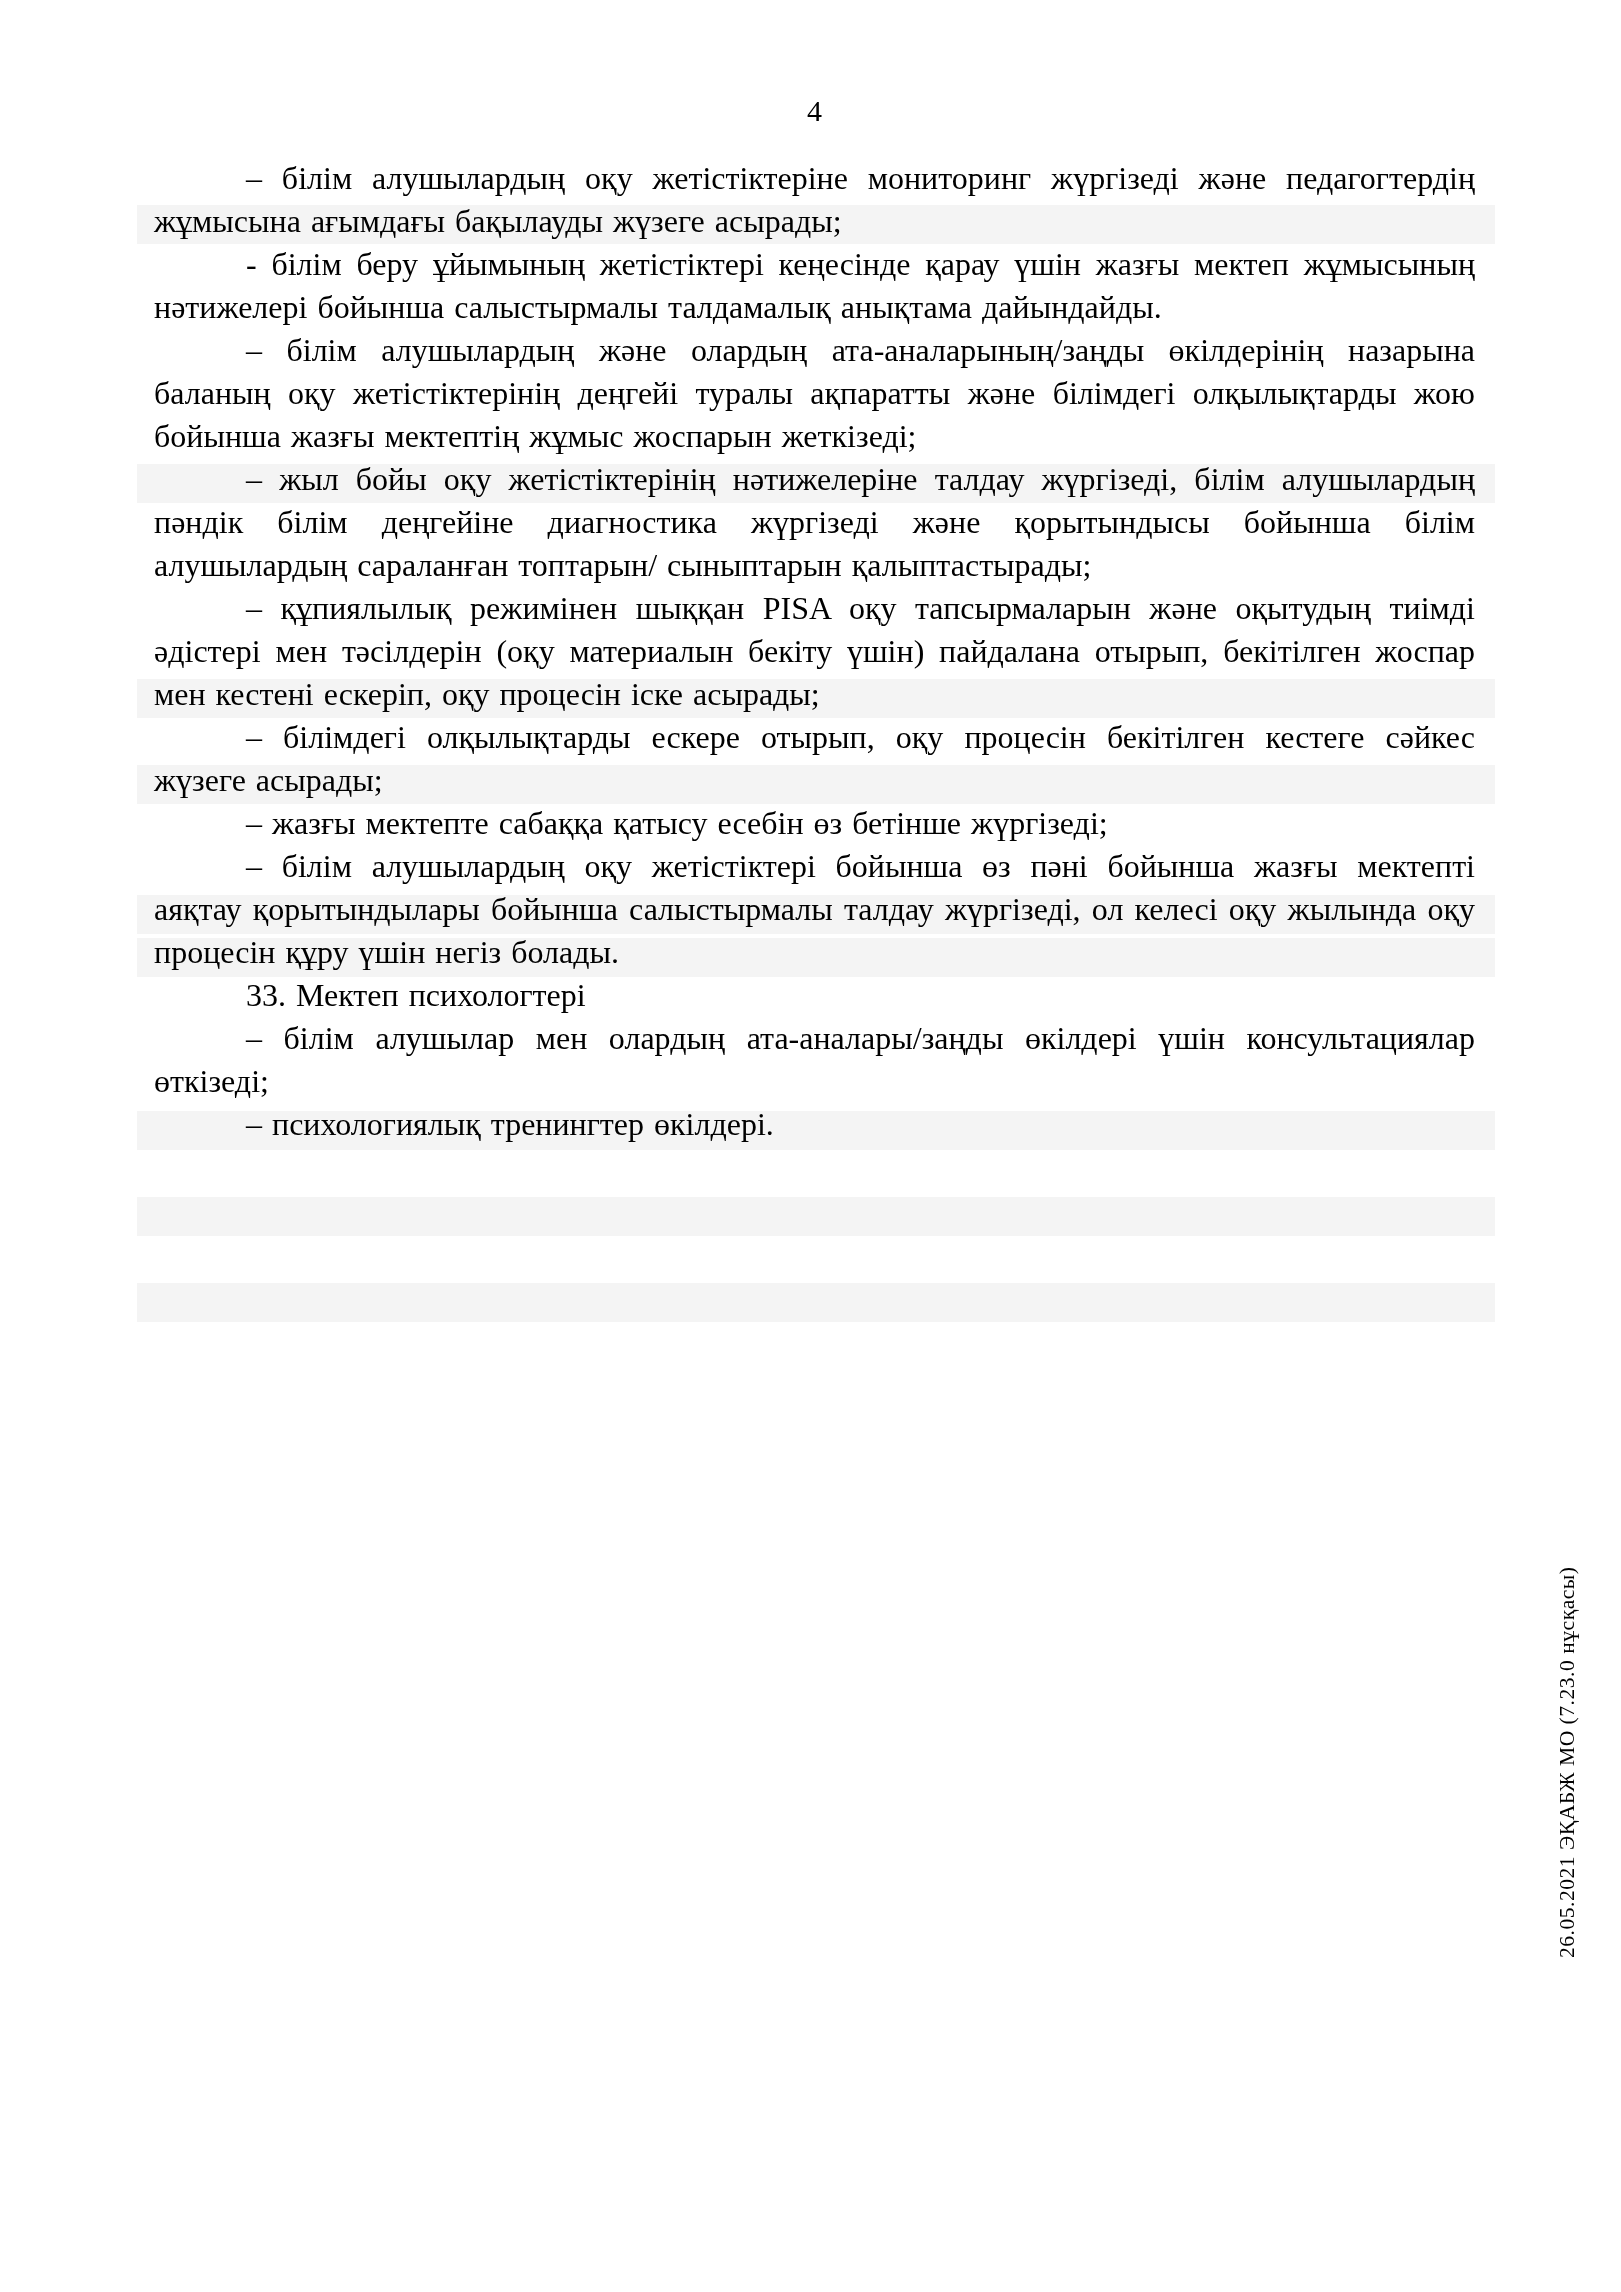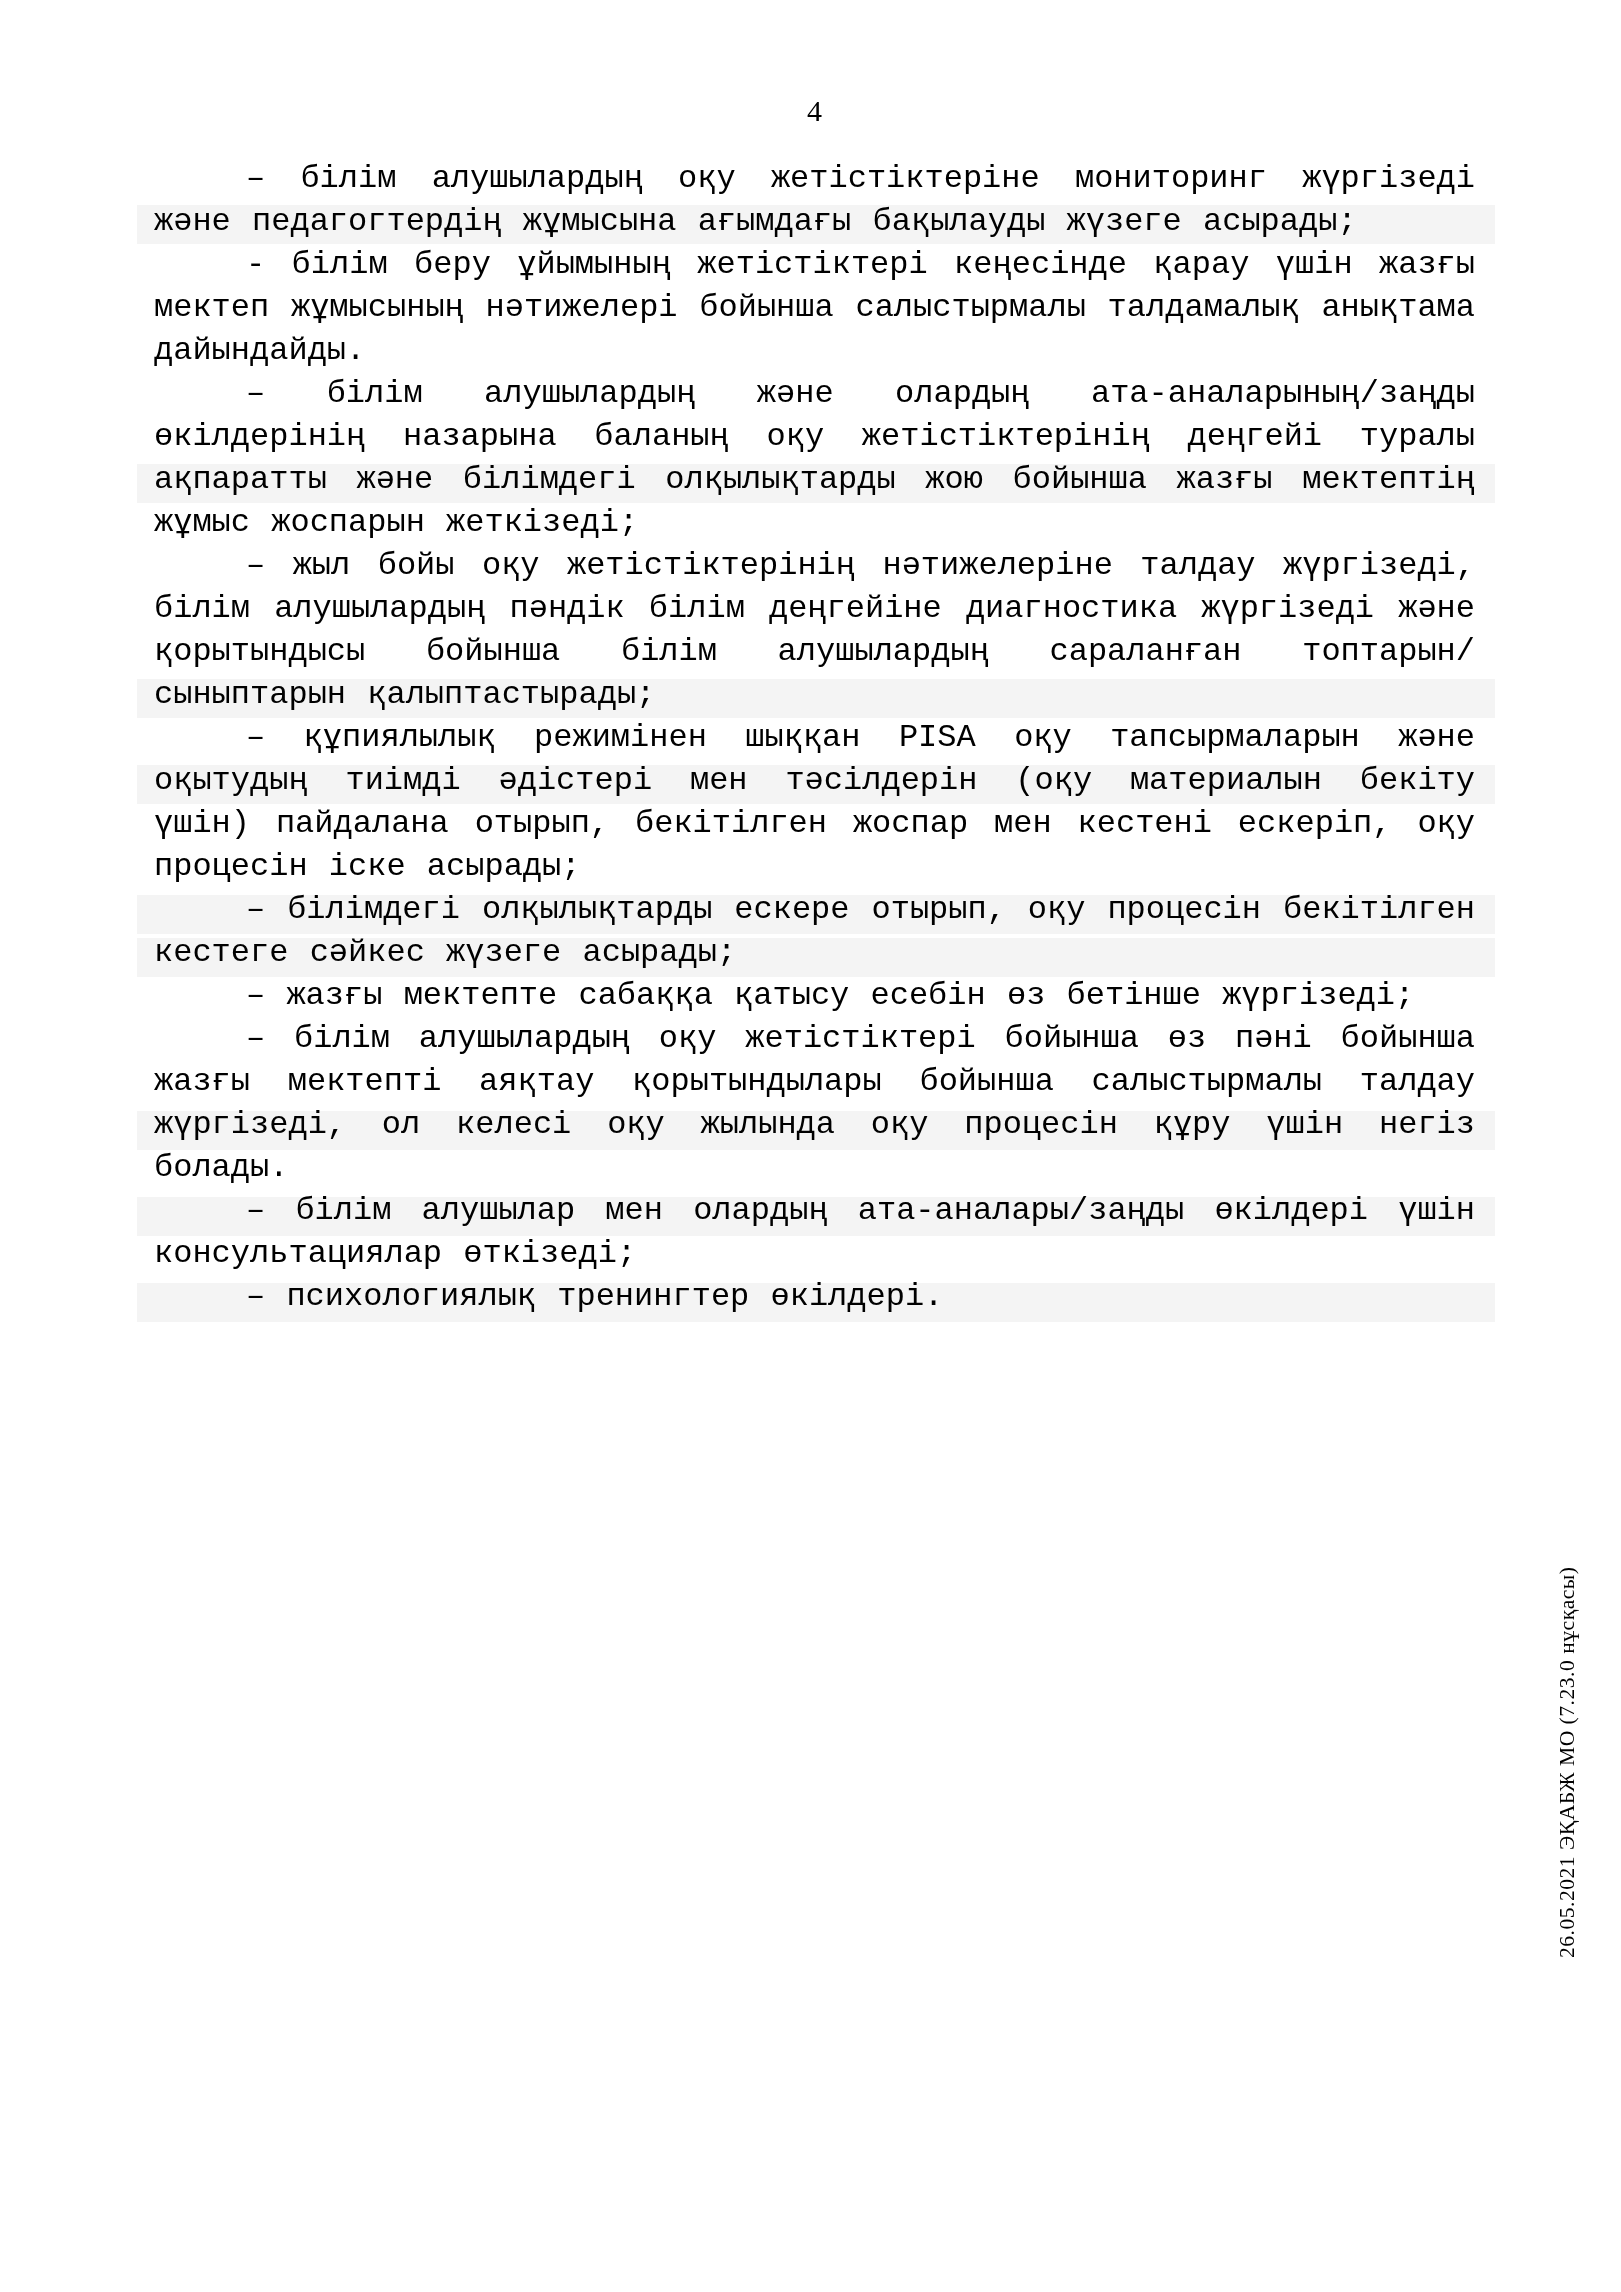--- a/index.html
+++ b/index.html
@@ -48,21 +48,20 @@
     width: 1321px;
     z-index: 1;
   }
   .para {
     margin: 0;
     font-size: 32px;
     line-height: 43px;
     text-align: justify;
     text-indent: 92px;
     word-spacing: 2px;
-    font-family: Liberation Mono, monospace;
   }
   .side-note {
     position: absolute;
     left: 1555px;
     top: 1958px;
     transform-origin: 0 0;
     transform: rotate(-90deg);
     font-size: 21.6px;
     line-height: 25.5px;
     white-space: nowrap;
@@ -88,18 +87,19 @@
   <div class="page-number">4</div>
   <div class="body-text" id="paragraphs">
       <p class="para">– білім алушылардың оқу жетістіктеріне мониторинг жүргізеді және педагогтердің жұмысына ағымдағы бақылауды жүзеге асырады;</p>
       <p class="para">- білім беру ұйымының жетістіктері кеңесінде қарау үшін жазғы мектеп жұмысының нәтижелері бойынша салыстырмалы талдамалық анықтама дайындайды.</p>
       <p class="para">– білім алушылардың және олардың ата-аналарының/заңды өкілдерінің назарына баланың оқу жетістіктерінің деңгейі туралы ақпаратты және білімдегі олқылықтарды жою бойынша жазғы мектептің жұмыс жоспарын жеткізеді;</p>
       <p class="para">– жыл бойы оқу жетістіктерінің нәтижелеріне талдау жүргізеді, білім алушылардың пәндік білім деңгейіне диагностика жүргізеді және қорытындысы бойынша білім алушылардың сараланған топтарын/ сыныптарын қалыптастырады;</p>
       <p class="para">– құпиялылық режимінен шыққан PISA оқу тапсырмаларын және оқытудың тиімді әдістері мен тәсілдерін (оқу материалын бекіту үшін) пайдалана отырып, бекітілген жоспар мен кестені ескеріп, оқу процесін іске асырады;</p>
       <p class="para">– білімдегі олқылықтарды ескере отырып, оқу процесін бекітілген кестеге сәйкес жүзеге асырады;</p>
       <p class="para">– жазғы мектепте сабаққа қатысу есебін өз бетінше жүргізеді;</p>
       <p class="para">– білім алушылардың оқу жетістіктері бойынша өз пәні бойынша жазғы мектепті аяқтау қорытындылары бойынша салыстырмалы талдау жүргізеді, ол келесі оқу жылында оқу процесін құру үшін негіз болады.</p>
+      <p class="para">33. Мектеп психологтері</p>
       <p class="para">– білім алушылар мен олардың ата-аналары/заңды өкілдері үшін консультациялар өткізеді;</p>
       <p class="para">– психологиялық тренингтер өкілдері.</p>
     </div>
   <div class="side-note">26.05.2021 ЭҚАБЖ МО (7.23.0 нұсқасы)</div>
 </div>
 
 
 </body></html>

